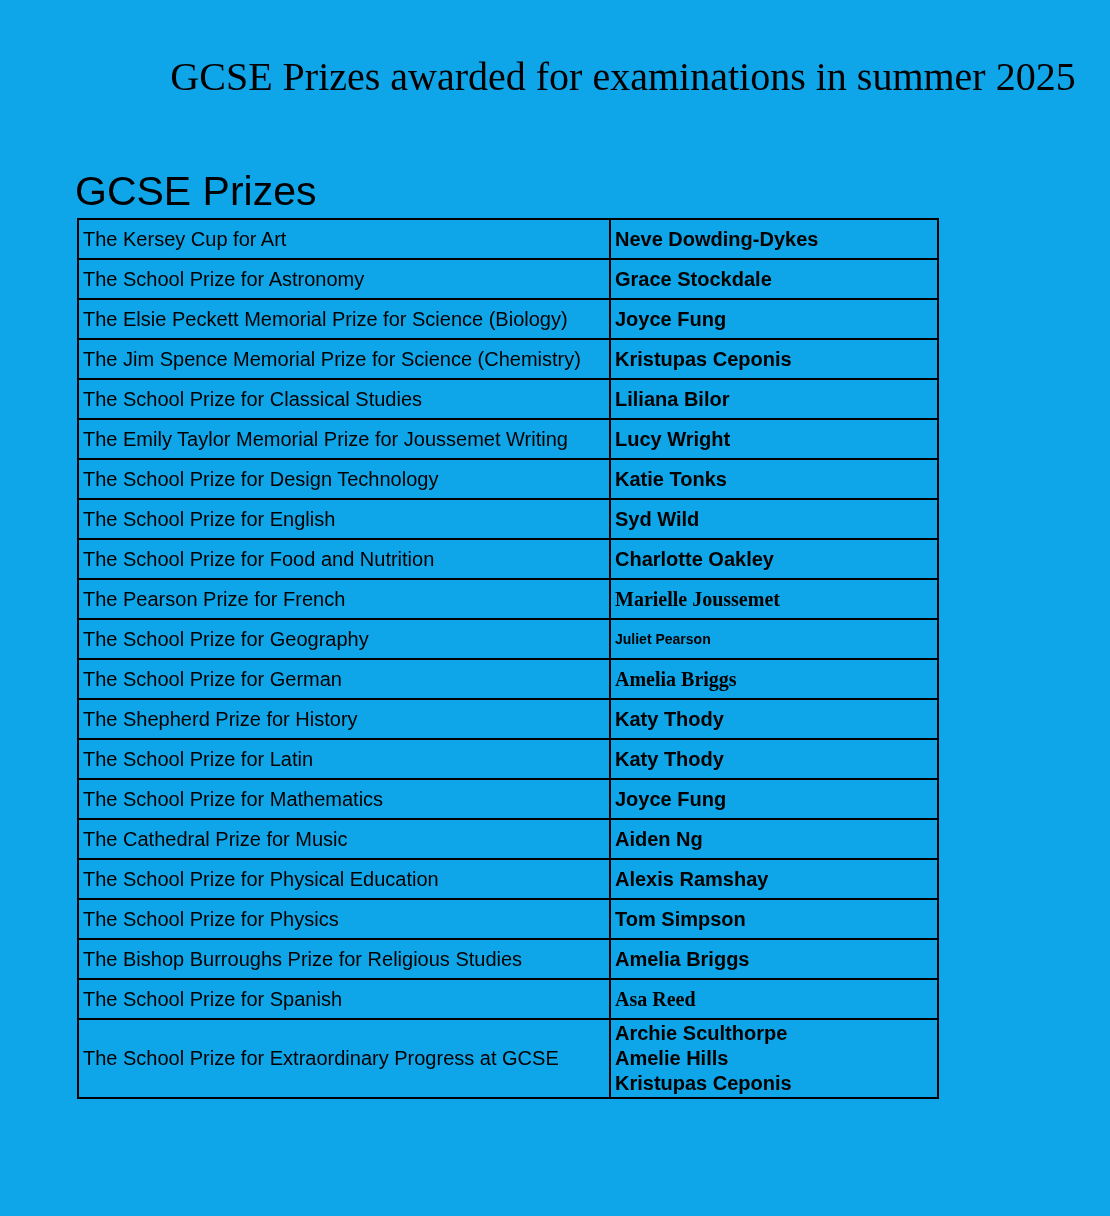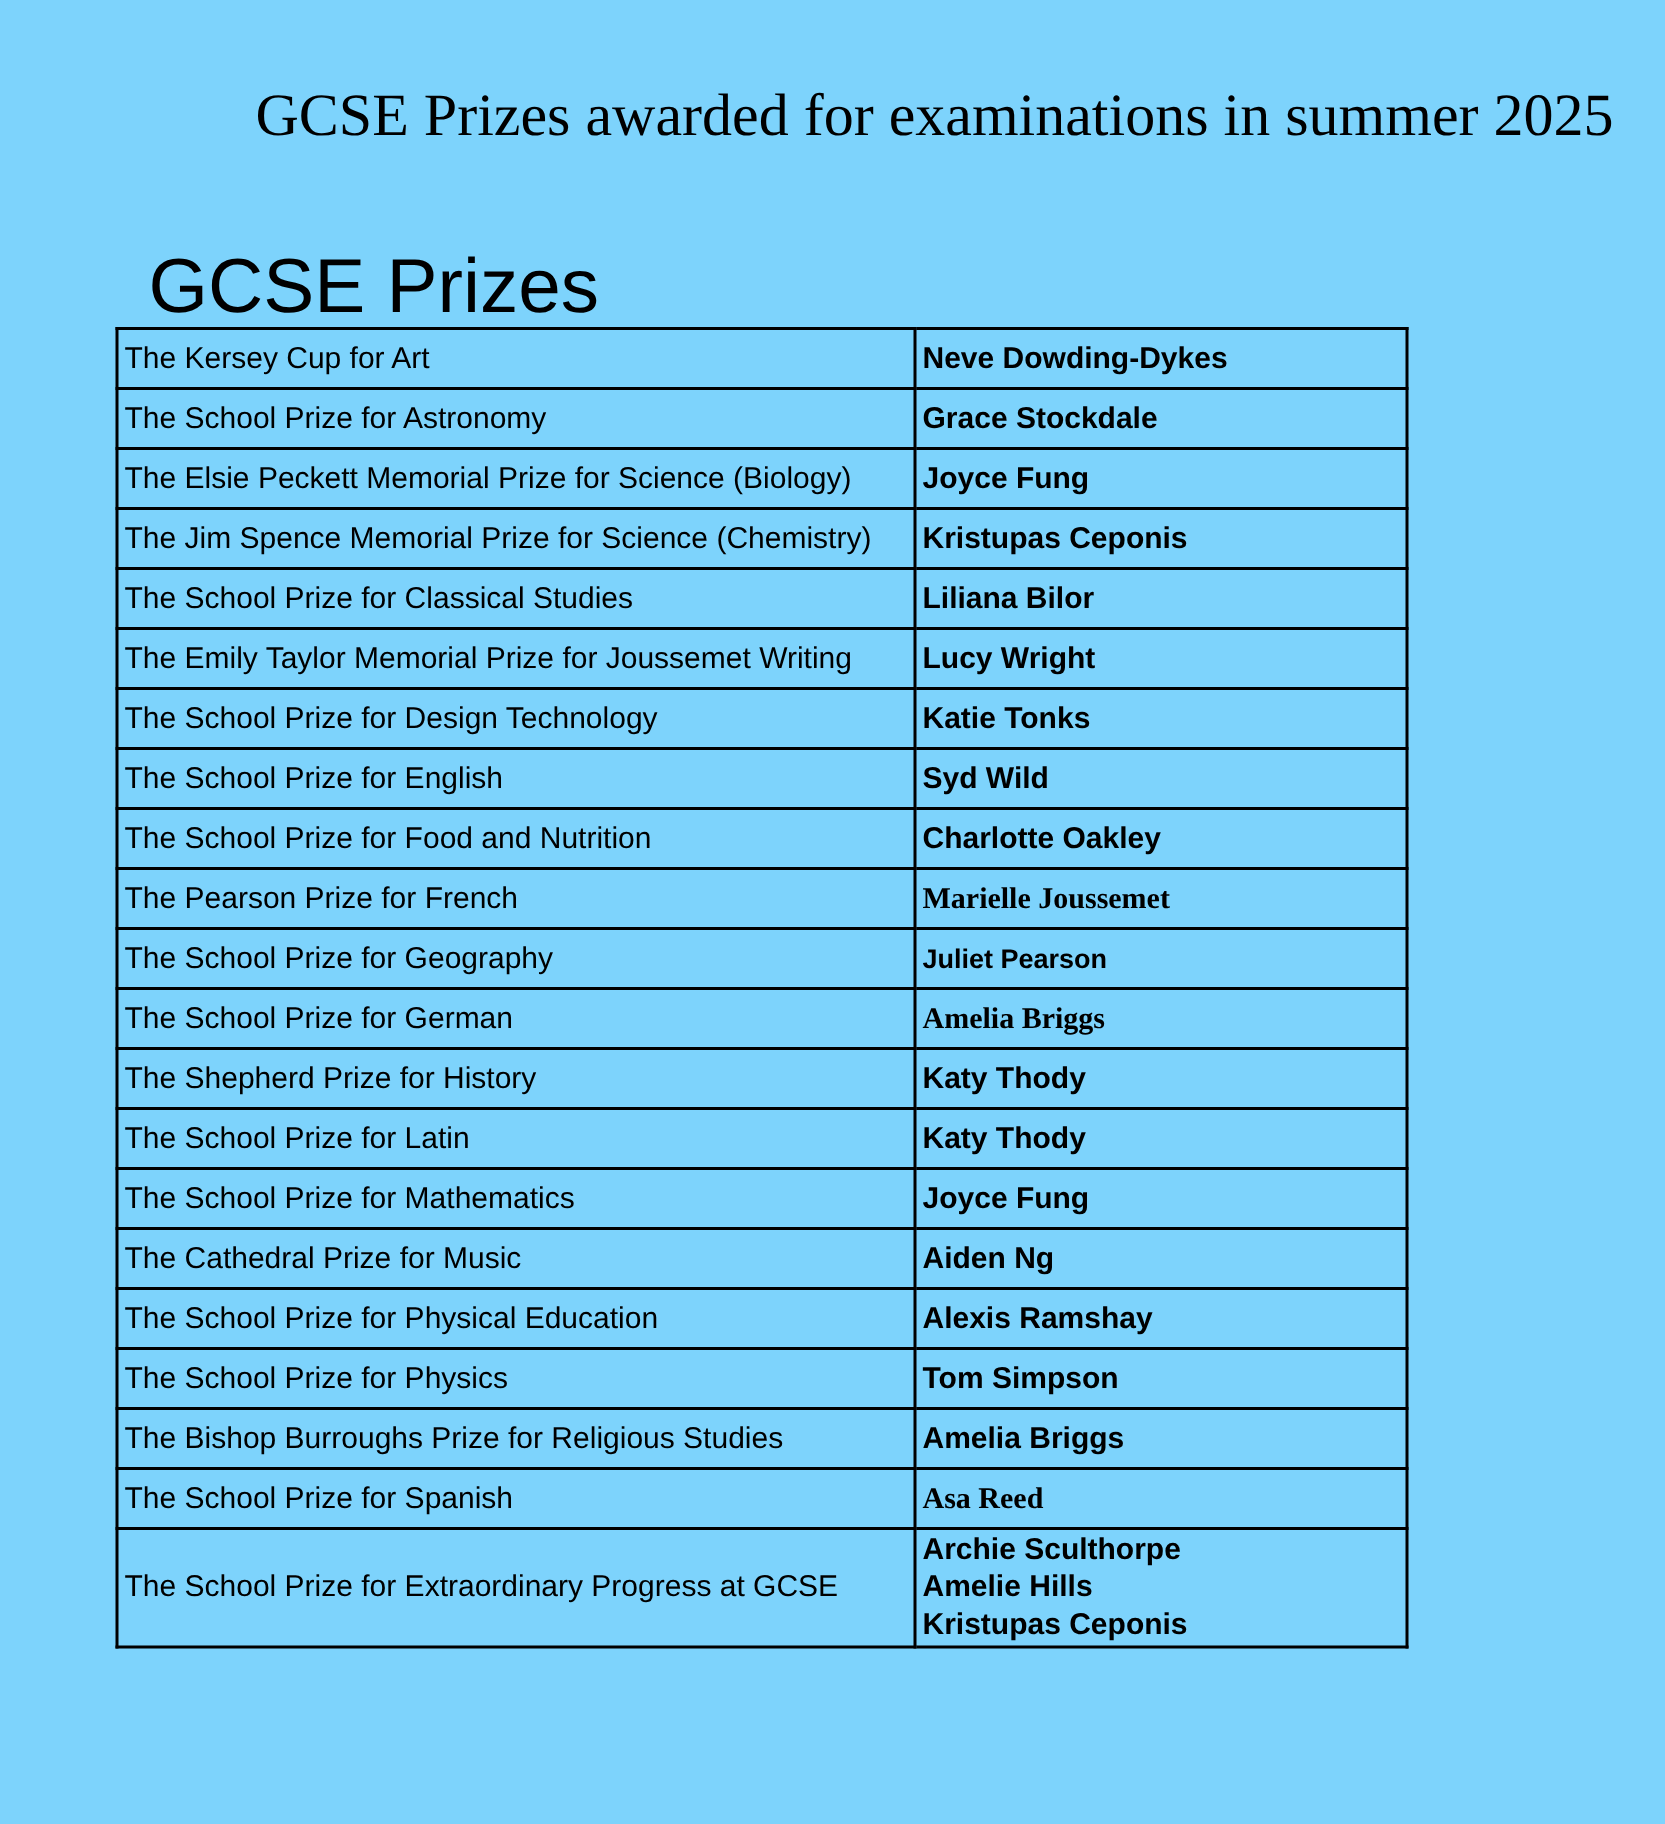--- a/index.html
+++ b/index.html
@@ -5,40 +5,40 @@
   html, body {
     margin: 0;
     padding: 0;
     background: #ffffff;
     color: #000000;
   }
   .page {
     position: relative;
     width: 1110px;
     height: 1216px;
-    background: #7dd3fc;
+    background: #0ea5e9;
     overflow: hidden;
     font-family: "Liberation Sans", sans-serif;
   }
   .doc-title {
     font-family: "Liberation Serif", serif;
     font-weight: normal;
     font-size: 40px;
     line-height: 49px;
     text-align: center;
     width: 974px;
     margin: 52px 0 0 136px;
     color: #000000;
   }
   .section-heading {
     font-family: "Liberation Sans", sans-serif;
     font-weight: normal;
-    font-size: 51px;
+    font-size: 41px;
     line-height: 44px;
-    margin: 68px 0 5px 99px;
+    margin: 68px 0 5px 75px;
     color: #000000;
   }
   table.prizes-table {
     border-collapse: collapse;
     table-layout: fixed;
     width: 862px;
     margin-left: 77px;
   }
   table.prizes-table td {
     border: 2px solid #000000;
@@ -56,21 +56,21 @@
   }
   td.winner-cell {
     white-space: pre-line;
     font-weight: bold;
   }
   td.winner-cell.serif {
     font-family: "Liberation Serif", serif;
     font-size: 20px;
   }
   td.winner-cell.sans-small {
-    font-size: 18px;
+    font-size: 14px;
   }
 </style>
 </head>
 <body>
 
 <div class="page">
   <h1 class="doc-title">GCSE Prizes awarded for examinations in summer 2025</h1>
 
   <h2 class="section-heading">GCSE Prizes</h2>
 

